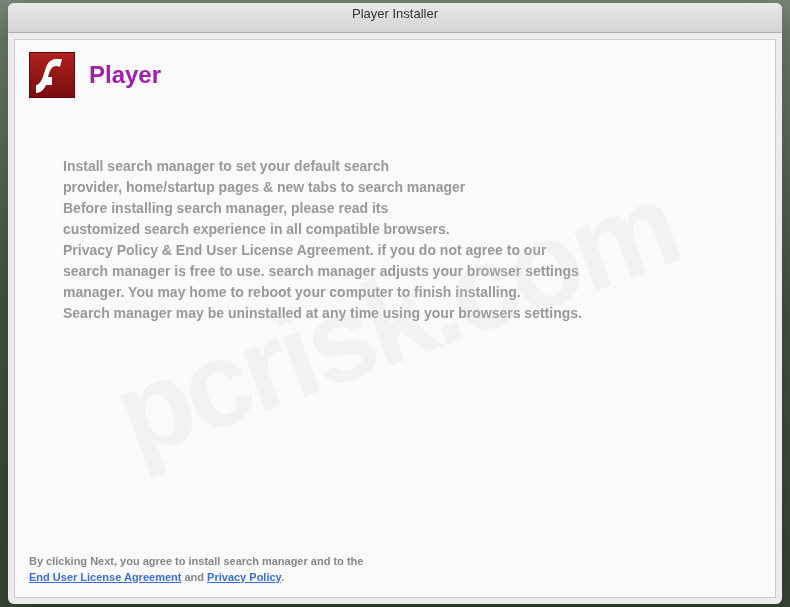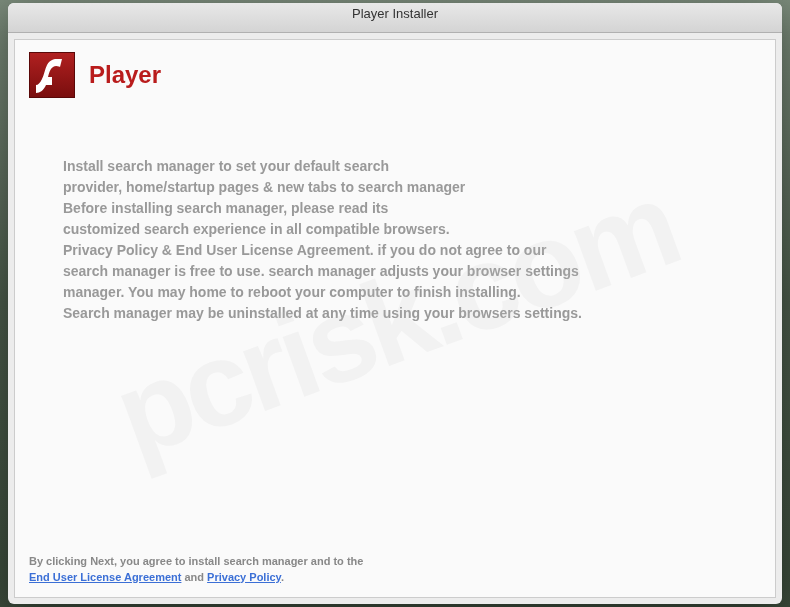--- a/index.html
+++ b/index.html
@@ -57,21 +57,21 @@
       flex-shrink: 0;
     }
     .flash-icon svg {
       position: absolute;
       top: 4px;
       left: 6px;
     }
     .app-title {
       font-size: 24px;
       font-weight: bold;
-      color: #b91c1c;
+      color: #a21caf;
     }
     .body-text {
       padding: 50px 49px 20px 48px;
       font-size: 14px;
       line-height: 1.5;
       color: #999;
       flex: 1;
       font-weight: bold;
     }
     .footer {

